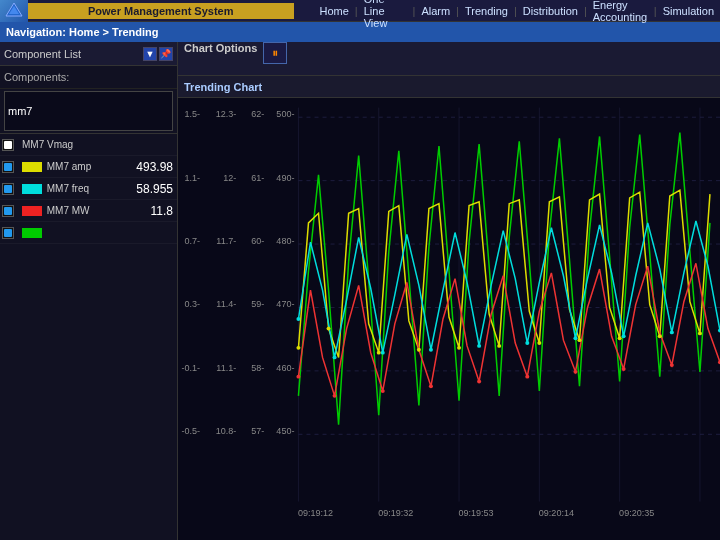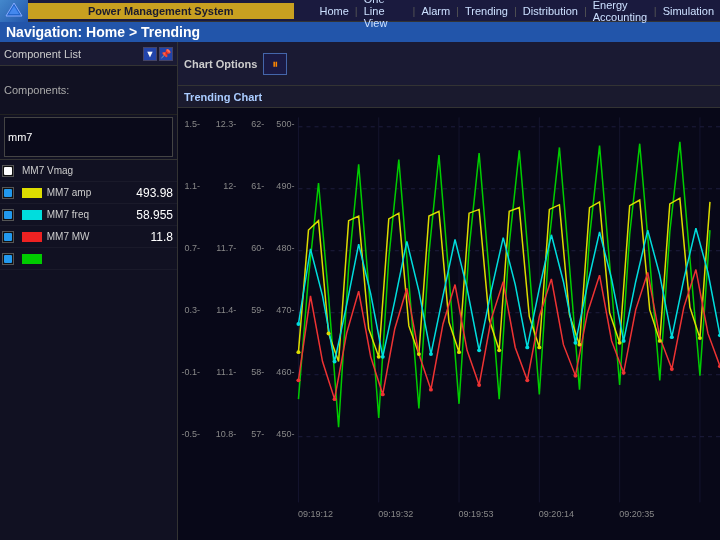--- a/index.html
+++ b/index.html
@@ -46,21 +46,21 @@
     }
     .nav-sep { color: #555; }
 
     
     #breadcrumb-bar {
       background: #2255aa;
       height: 20px;
       display: flex;
       align-items: center;
       padding: 0 6px;
-      font-size: 14px;
+      font-size: 11px;
       color: #fff;
       font-weight: bold;
     }
 
     
     #main {
       display: flex;
       height: calc(540px - 42px);
     }
 
@@ -93,21 +93,21 @@
     .ctrl-btn {
       background: #2244aa;
       color: #fff;
       border: 1px solid #446;
       width: 14px; height: 14px;
       font-size: 9px;
       cursor: pointer;
       display: flex; align-items: center; justify-content: center;
     }
     #components-label {
-      padding: 18px 4px;
+      padding: 5px 4px;
       color: #aaa;
       font-size: 11px;
       border-bottom: 1px solid #222;
     }
     #search-box {
       padding: 2px 4px;
       border-bottom: 1px solid #333;
     }
     #search-input {
       background: #0a0a1a;
@@ -152,23 +152,23 @@
     
     #right-panel {
       flex: 1;
       display: flex;
       flex-direction: column;
       background: #0a0a1a;
       overflow: hidden;
     }
     #chart-options-bar {
       background: #1a1a33;
-      height: 44px;
-      display: flex;
-      align-items: center;
+      height: 34px;
+      display: flex;
+      align-items: flex-start;
       padding: 0 6px;
       border-bottom: 1px solid #333;
       gap: 6px;
     }
     #chart-options-label {
       color: #ccc;
       font-size: 11px;
       font-weight: bold;
     }
     #live-data-select {

